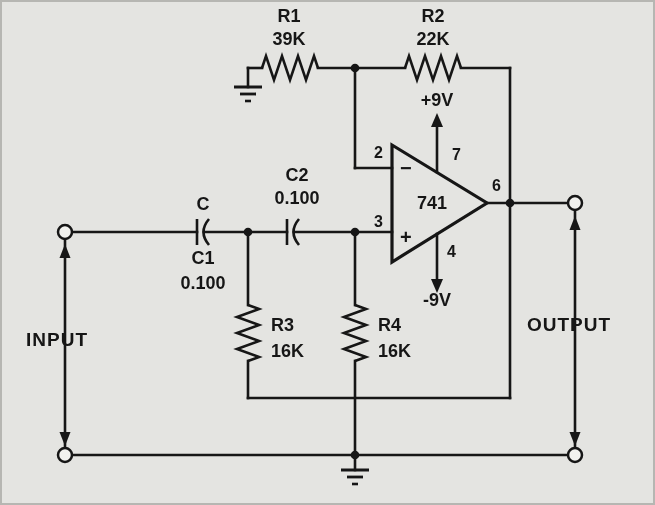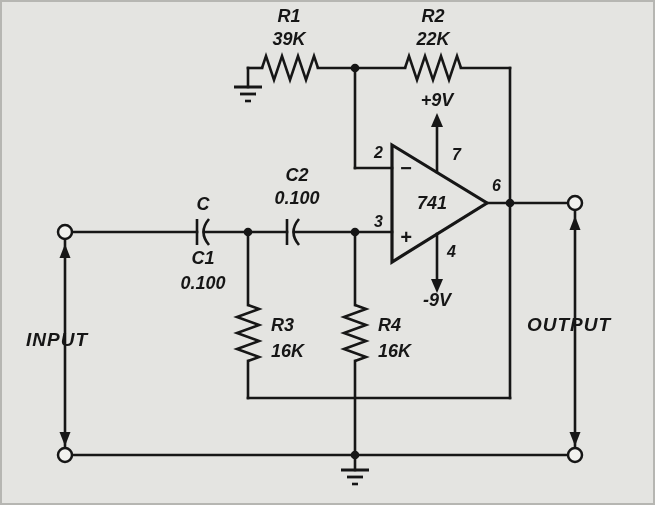--- a/index.html
+++ b/index.html
@@ -2,21 +2,20 @@
 <html><head>
 <meta charset="utf-8">
 <style>
   html, body { margin: 0; padding: 0; }
   body { background: #c9c9c7; font-family: "Liberation Sans", sans-serif; }
   .canvas {
     position: relative;
     width: 655px; height: 505px;
     background: #e4e4e1;
     overflow: hidden;
-    font-style: italic;
   }
   svg { display: block; }
   .wire { stroke: #161616; stroke-width: 2.6; fill: none; stroke-linecap: square; }
   .comp { stroke: #161616; stroke-width: 2.6; fill: none; stroke-linejoin: miter; }
   .opamp-body { stroke: #161616; stroke-width: 3.2; fill: none; stroke-linejoin: miter; }
   .dot { fill: #161616; stroke: none; }
   .term { fill: #f2f2ef; stroke: #161616; stroke-width: 2.5; }
   .arrow { fill: #161616; stroke: none; }
   .gnd { stroke: #161616; fill: none; stroke-linecap: butt; }
   .lbl {

